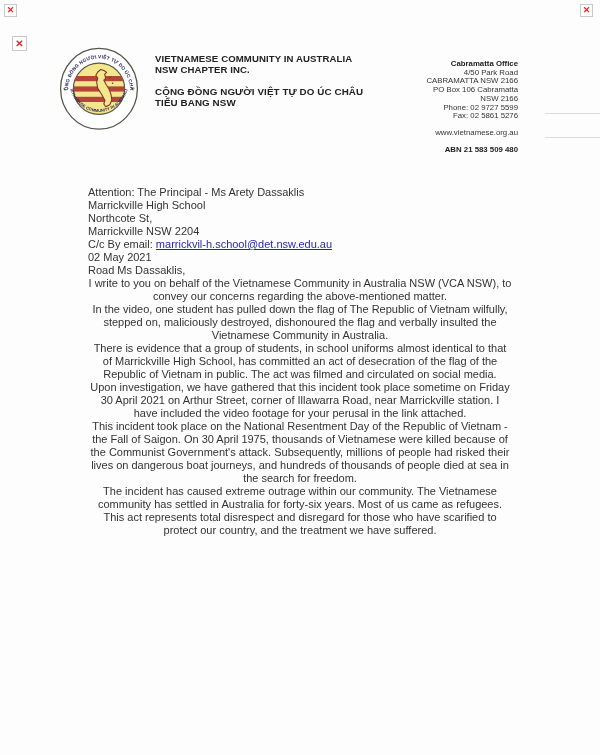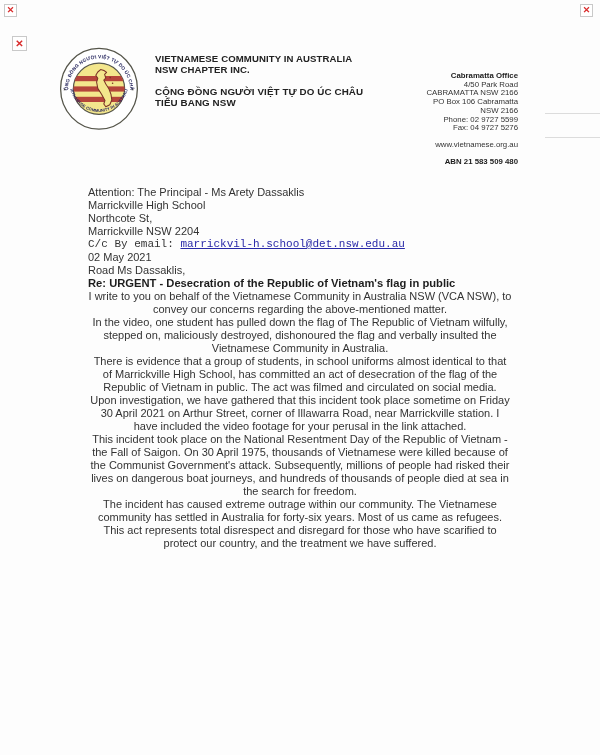--- a/index.html
+++ b/index.html
@@ -16,36 +16,36 @@
   }
   .bi-1{left:4px;top:4px;width:11px;height:11px;font-size:9px;}
   .bi-2{left:580px;top:4px;width:11px;height:11px;font-size:9px;}
   .bi-3{left:12px;top:36px;width:13px;height:13px;font-size:10px;}
   
   .logo{position:absolute;left:59px;top:45px;width:80px;height:86px;}
   .org-block{position:absolute;left:155px;top:53px;font-weight:bold;color:#222;}
   .org-en{font-size:9.6px;line-height:11px;letter-spacing:.1px;}
   .org-vi{font-size:9.8px;line-height:11px;margin-top:11px;letter-spacing:.1px;}
   .office-block{
-    position:absolute;top:72px;left:398px;width:120px;text-align:right;
+    position:absolute;top:60px;left:398px;width:120px;text-align:right;
     font-size:7.8px;line-height:8.7px;color:#333;
   }
   .office-block .b{font-weight:bold;color:#1c1c1c;}
   .office-gap{height:8px;}
   .edge-line{position:absolute;right:0;width:55px;height:1px;background:#dcdcdc;}
   .el-1{top:113px;}
   .el-2{top:137px;}
   
   .main{
     position:absolute;left:0;top:186px;width:568px;
     padding:0 56px 0 88px;box-sizing:border-box;
     font-size:11px;line-height:13px;color:#333;
   }
   .main div,.main p{margin:0;}
-  .cc-line{margin-top:10px;font-family:Liberation Mono, monospace;}
+  .cc-line{margin-top:10px;}
   .email-link{color:#2929a8;text-decoration:underline;}
   .date-line{margin-top:10px;padding-right:30px;}
   .salutation{margin-top:17px;}
   .subject{margin-top:8px;font-weight:bold;color:#1d1d1d;font-size:11.2px;}
   .para{margin-top:13px;text-align:center;}
 </style>
 </head>
 <body>
 
 <div class="page">
@@ -96,42 +96,41 @@
     </div>
   </div>
 
   <div class="office-block">
     <div class="b">Cabramatta Office</div>
     <div>4/50 Park Road</div>
     <div>CABRAMATTA NSW 2166</div>
     <div>PO Box 106 Cabramatta</div>
     <div>NSW 2166</div>
     <div>Phone: 02 9727 5599</div>
-    <div>Fax: 04 9727 5276</div>
+    <div>Fax: 02 5861 5276</div>
     <div class="office-gap"></div>
     <div>www.vietnamese.org.au</div>
     <div class="office-gap"></div>
     <div class="b">ABN 21 583 509 480</div>
   </div>
 
   <div class="main">
     <div>Attention: The Principal - Ms Arety Dassaklis</div>
     <div>Marrickville High School</div>
     <div>Northcote St,</div>
     <div>Marrickville NSW 2204</div>
 
     <div class="cc-line">
       <span>C/c By email: </span><a href="#" class="email-link">marrickvil-h.school@det.nsw.edu.au</a>
     </div>
 
     <div class="date-line">02 May 2021</div>
 
     <div class="salutation">Road Ms Dassaklis,</div>
 
-    <div class="subject">Re: URGENT -  Desecration of the Republic of Vietnam's flag in public</div>
 
     <p class="para">I write to you on behalf of the Vietnamese Community in Australia NSW (VCA NSW), to convey our concerns regarding the above-mentioned matter.</p>
     <p class="para">In the video, one student has pulled down the flag of The Republic of Vietnam wilfully, stepped on, maliciously destroyed, dishonoured the flag and verbally insulted the Vietnamese Community in Australia.</p>
     <p class="para">There is evidence that a group of students, in school uniforms almost identical to that of Marrickville High School, has committed an act of desecration of the flag of the Republic of Vietnam in public. The act was filmed and circulated on social media.</p>
     <p class="para">Upon investigation, we have gathered that this incident took place sometime on Friday 30 April 2021 on Arthur Street, corner of Illawarra Road, near Marrickville station. I have included the video footage for your perusal in the link attached.</p>
     <p class="para">This incident took place on the National Resentment Day of the Republic of Vietnam - the Fall of Saigon. On 30 April 1975, thousands of Vietnamese were killed because of the Communist Government's attack. Subsequently, millions of people had risked their lives on dangerous boat journeys, and hundreds of thousands of people died at sea in the search for freedom.</p>
     <p class="para">The incident has caused extreme outrage within our community. The Vietnamese community has settled in Australia for forty-six years. Most of us came as refugees. This act represents total disrespect and disregard for those who have scarified to protect our country, and the treatment we have suffered.</p>
   </div>
 
 </div>

